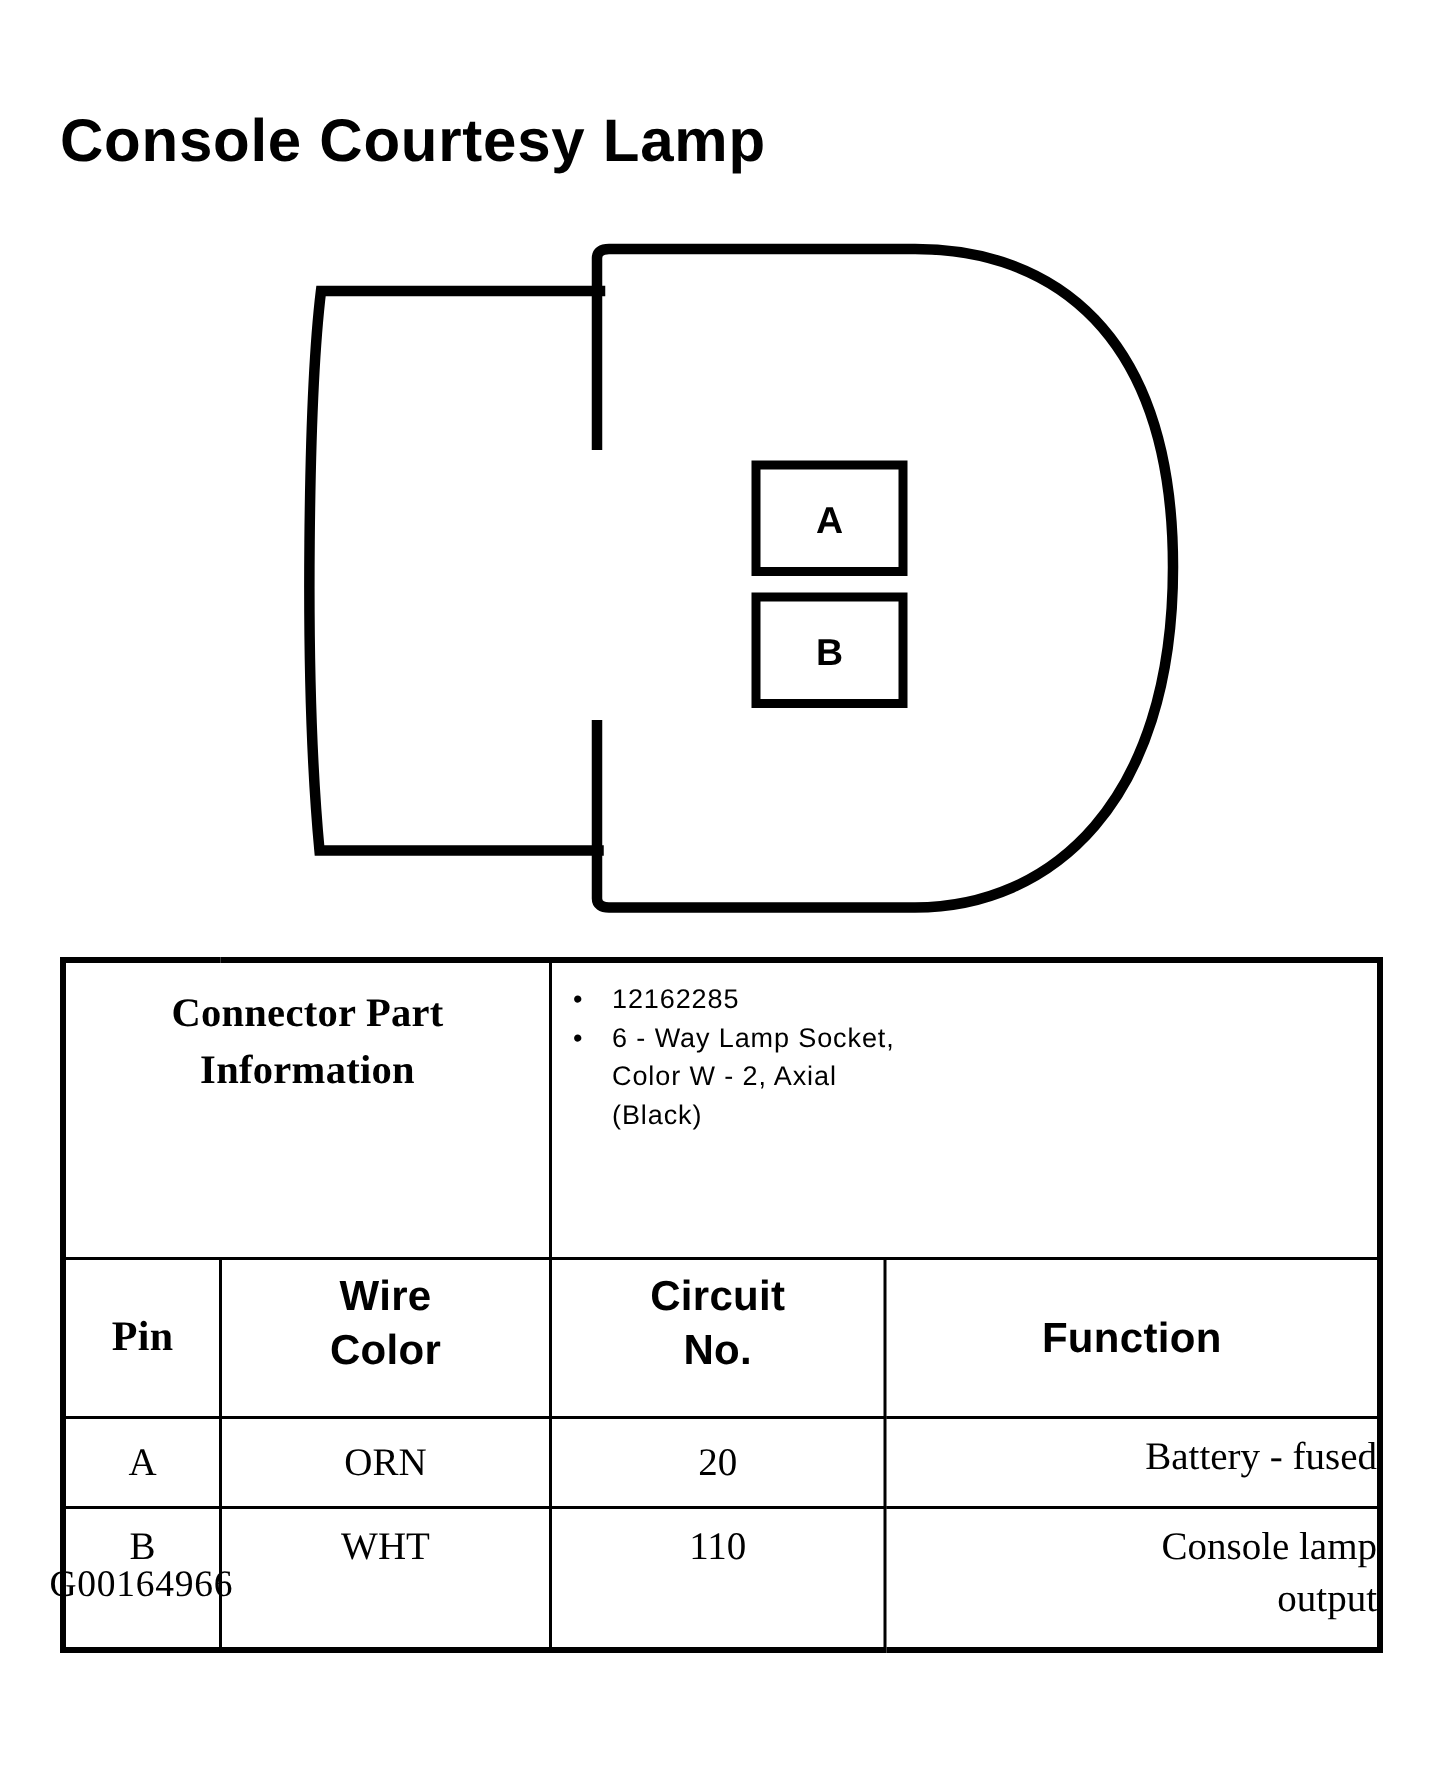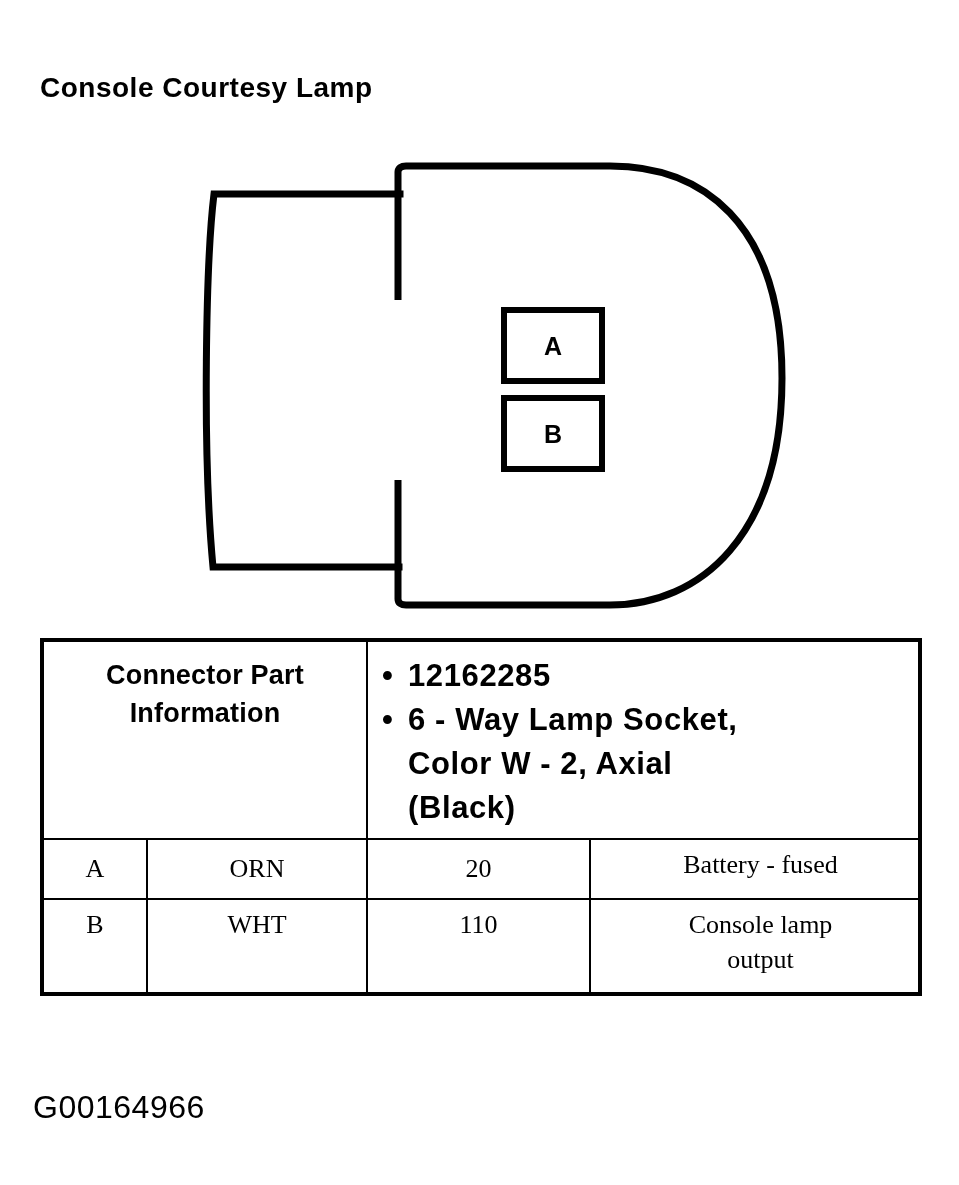--- a/index.html
+++ b/index.html
@@ -16,21 +16,21 @@
     overflow: hidden;
   }
 
   
   .page-title {
     position: absolute;
     left: 40px;
     top: 72px;
     font-family: "Liberation Sans", sans-serif;
     font-weight: bold;
-    font-size: 28px;
+    font-size: 40px;
     letter-spacing: 0.5px;
     white-space: nowrap;
   }
 
   
   .diagram {
     position: absolute;
     left: 180px;
     top: 150px;
     width: 640px;
@@ -52,40 +52,40 @@
     top: 638px;
     width: 878px;
     border-collapse: collapse;
     table-layout: fixed;
   }
   .conn-table td {
     border: 2px solid #000;
     padding: 0;
     vertical-align: top;
   }
-  .conn-table .outer-l { border-left-width: 4px; }
+  .conn-table .outer-l { border-left-width: 4px; font-family: Liberation Serif, serif; }
   .conn-table .outer-r { border-right-width: 4px; }
   .conn-table .outer-t { border-top-width: 4px; }
   .conn-table .outer-b { border-bottom-width: 4px; }
 
   
   .cpi-label {
     height: 182px;
     text-align: center;
     font-weight: bold;
     font-size: 27px;
     line-height: 1.42;
     padding-top: 14px !important;
     letter-spacing: 0.2px;
   }
   .cpi-values {
     height: 182px;
     padding: 12px 8px 0 14px !important;
-    font-weight: bold;
-    font-size: 31px;
+    font-weight: normal;
+    font-size: 18px;
     line-height: 1.42;
     letter-spacing: 0.6px;
   }
   .bullet-line {
     display: block;
     padding-left: 26px;
     text-indent: -26px;
     white-space: nowrap;
   }
   .bullet-line .dot {
@@ -114,36 +114,36 @@
   
   .data-cell {
     font-family: "Liberation Serif", serif;
     font-size: 26px;
     text-align: center;
     vertical-align: middle !important;
     height: 50px;
     line-height: 1.33;
   }
   .data-cell.fn {
-    text-align: center;
+    text-align: right;
     padding-left: 12px !important;
     vertical-align: top !important;
     padding-top: 8px !important;
   }
   .row-a td { height: 50px; }
   .row-b td { height: 84px; }
   .row-b .data-cell { vertical-align: top !important; padding-top: 8px !important; }
 
   
   .footer-code {
     position: absolute;
     left: 33px;
-    top: 1089px;
-    font-family: Liberation Sans, sans-serif;
-    font-size: 32px;
+    top: 1043px;
+    font-family: Liberation Serif, serif;
+    font-size: 25px;
     letter-spacing: 0.5px;
   }
 </style>
 </head>
 <body>
 
 <div class="page-title">Console Courtesy Lamp</div>
 
 <div class="diagram">
   <svg width="640" height="480" viewBox="0 0 640 480" xmlns="http://www.w3.org/2000/svg">
@@ -187,20 +187,36 @@
           <span class="dot">•</span><span>12162285</span>
         </span>
         <span class="bullet-line">
           <span class="dot">•</span><span>6 - Way Lamp Socket,</span>
         </span>
         <span class="cont-line">Color W - 2, Axial</span>
         <span class="cont-line">(Black)</span>
       </td>
     </tr>
 
+    <tr>
+      <td class="col-head outer-l">
+        <span>Pin</span>
+      </td>
+      <td class="col-head two-line">
+        <span>Wire</span><br>
+        <span>Color</span>
+      </td>
+      <td class="col-head two-line">
+        <span>Circuit</span><br>
+        <span>No.</span>
+      </td>
+      <td class="col-head outer-r">
+        <span>Function</span>
+      </td>
+    </tr>
 
     <tr class="row-a">
       <td class="data-cell outer-l">A</td>
       <td class="data-cell">ORN</td>
       <td class="data-cell">20</td>
       <td class="data-cell fn outer-r">
         <span>Battery - fused</span>
       </td>
     </tr>
 

